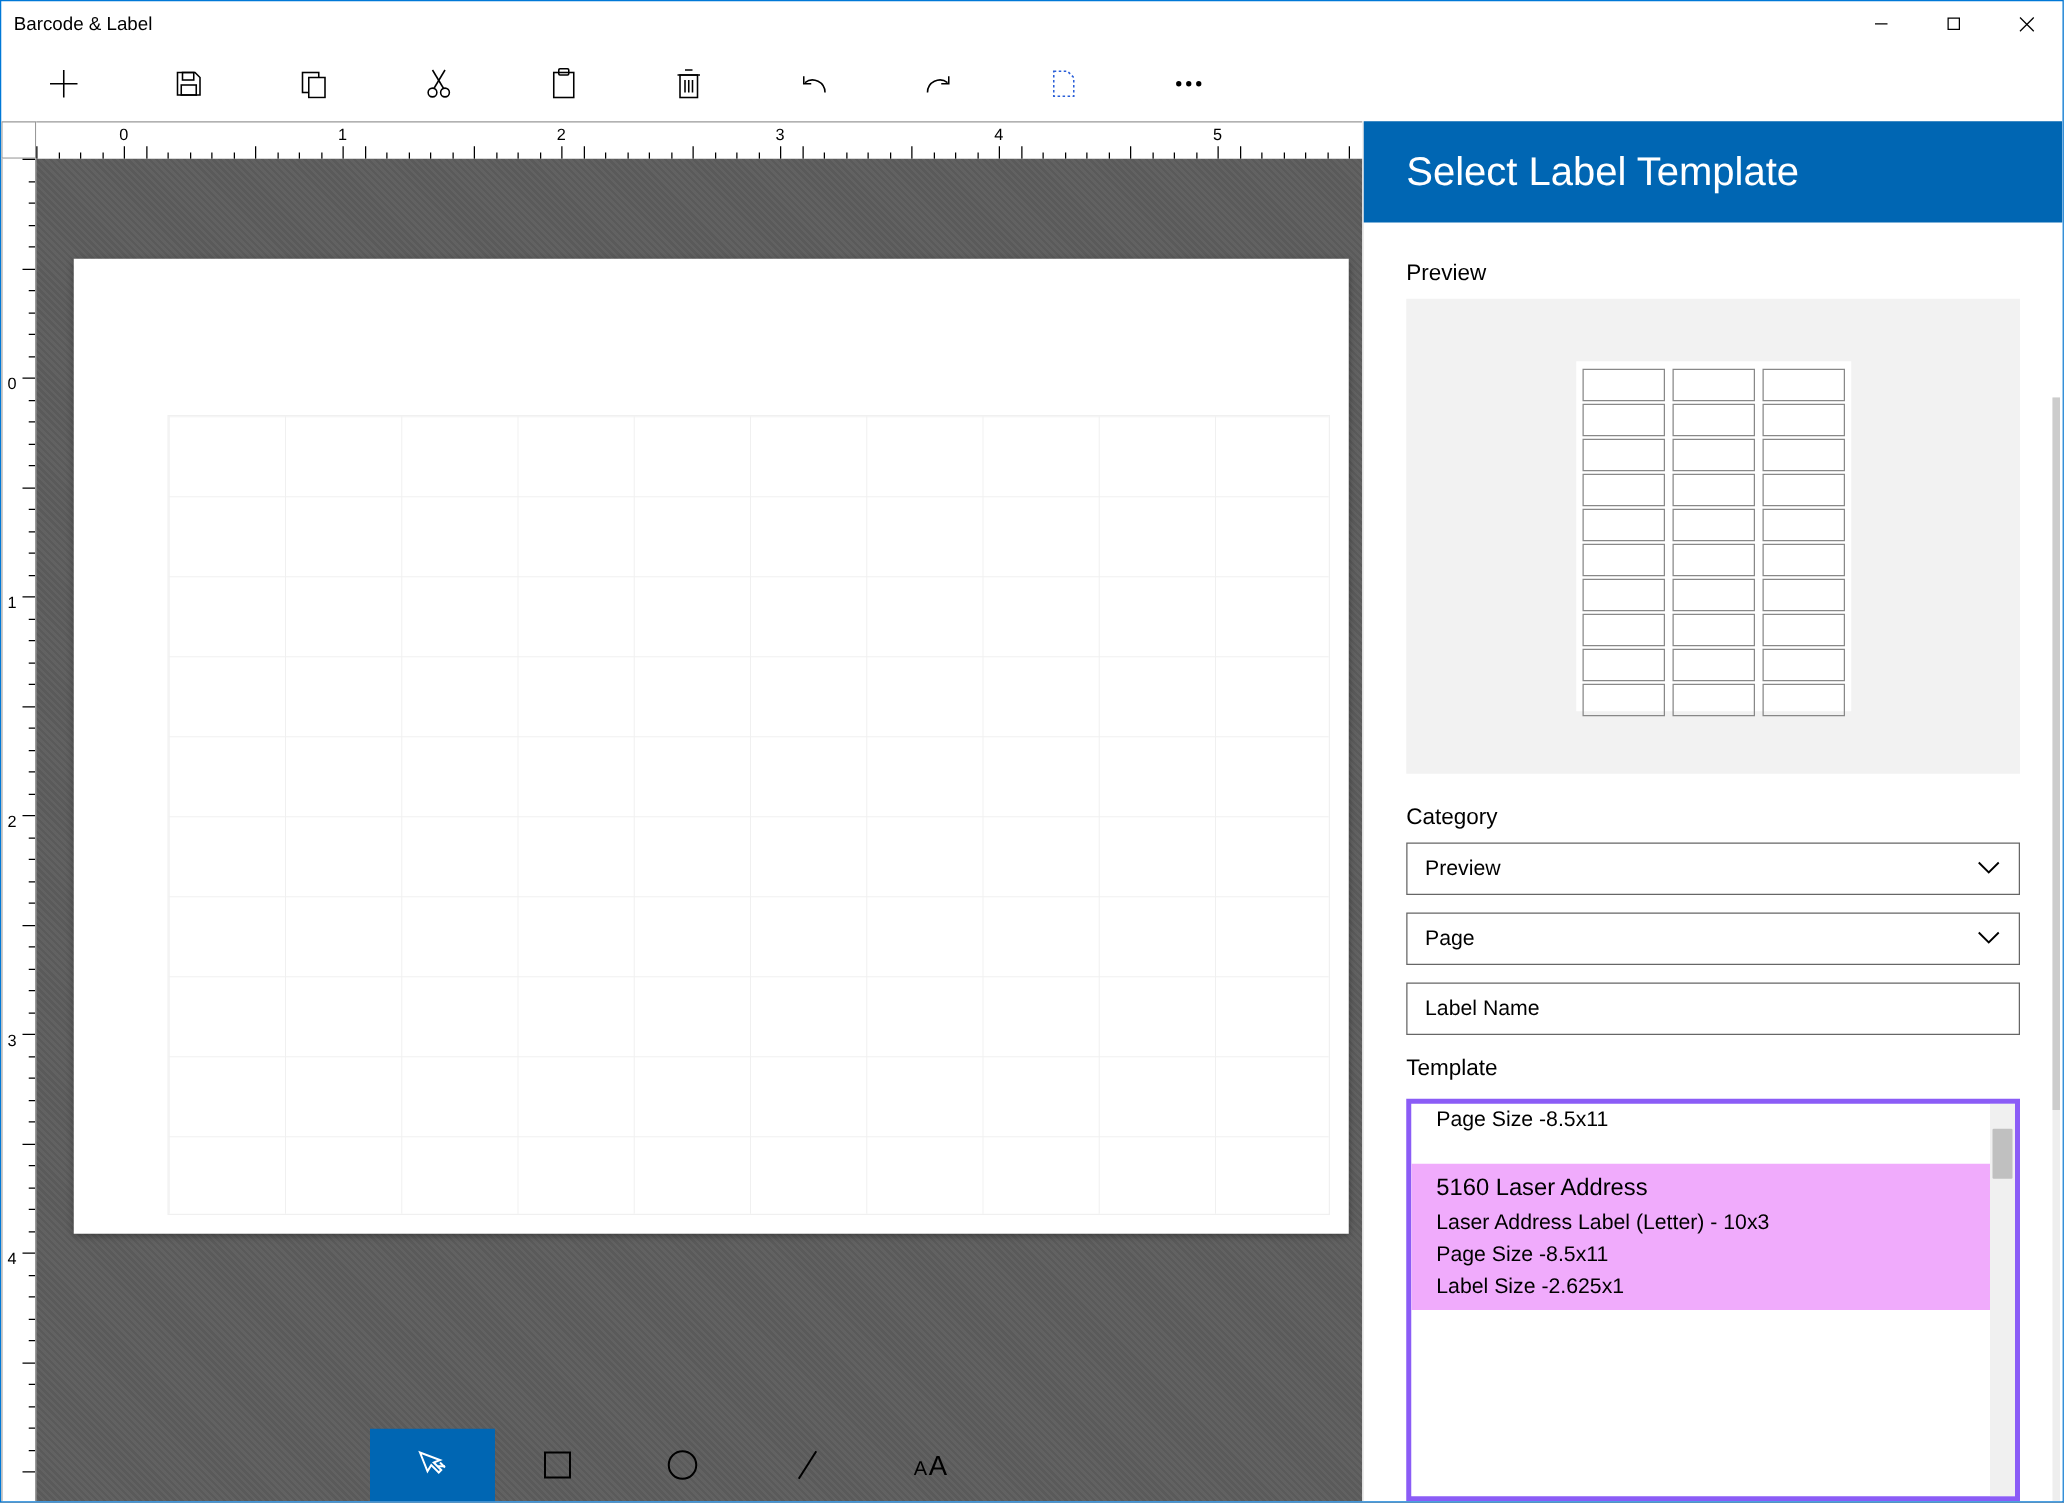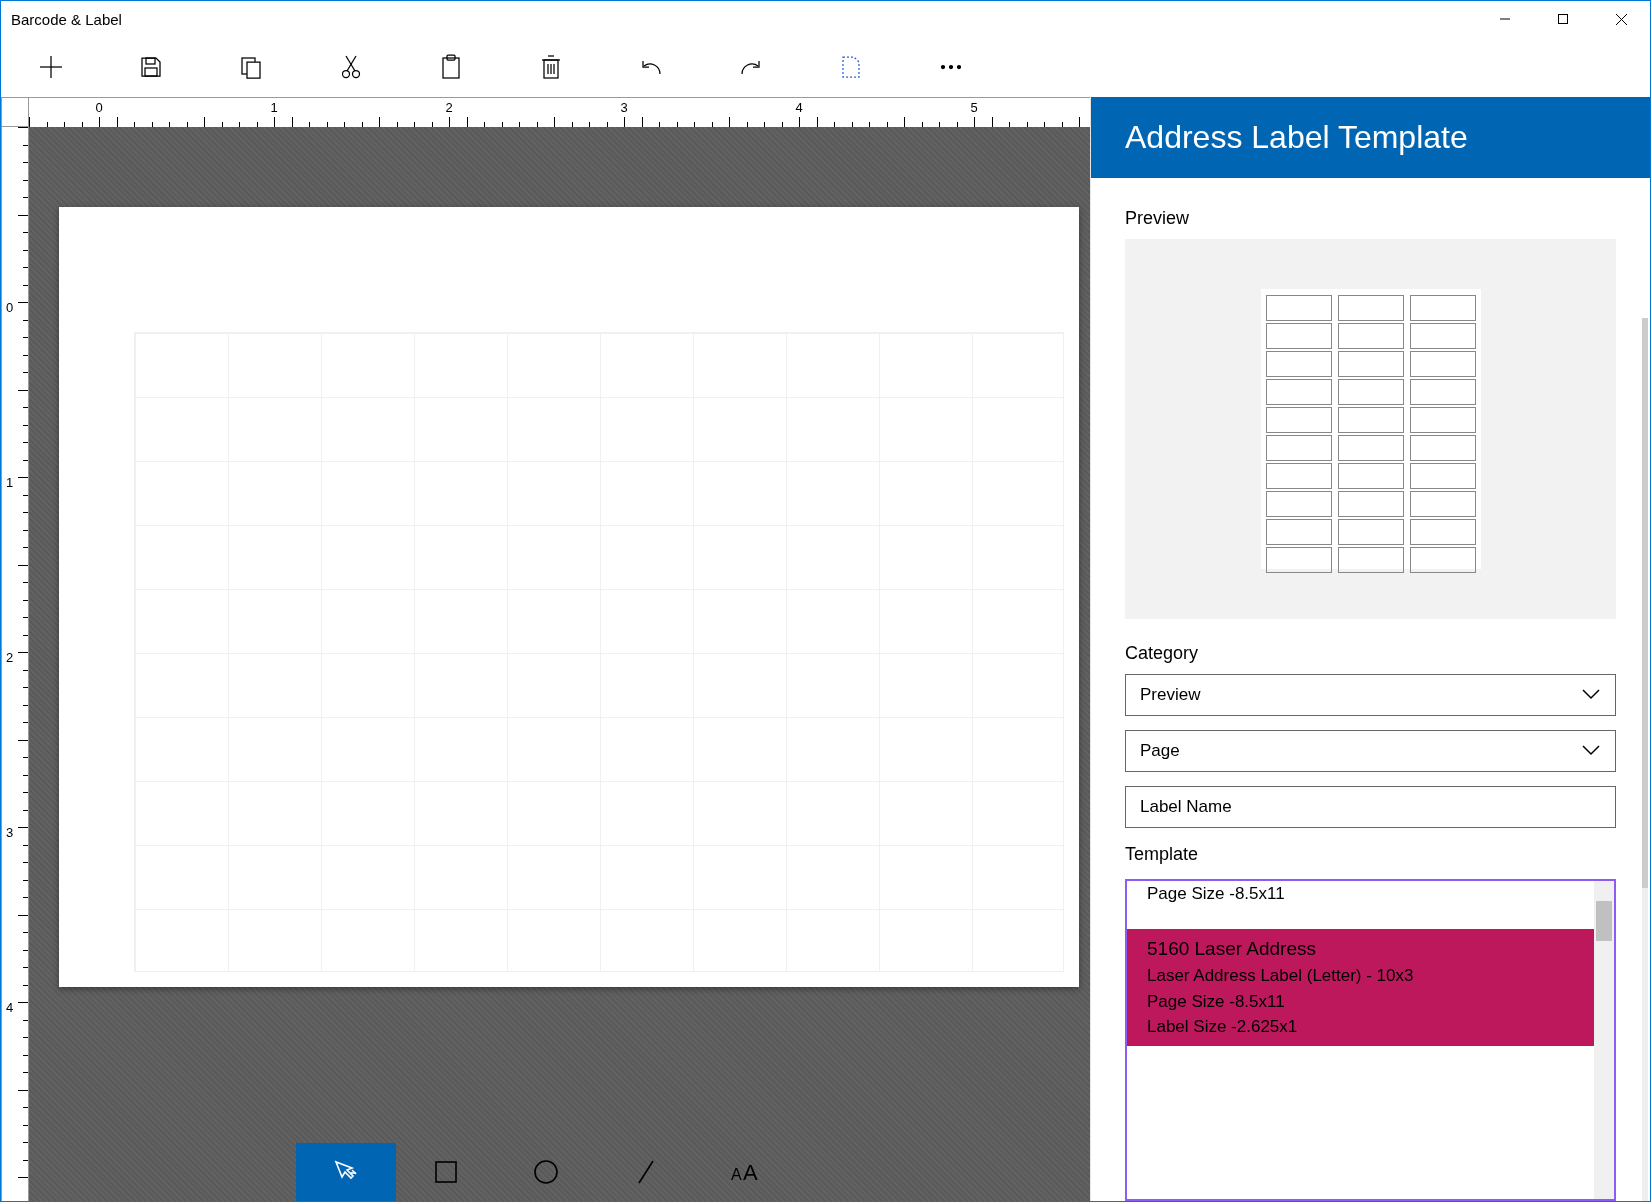--- a/index.html
+++ b/index.html
@@ -55,24 +55,24 @@
 
   .preview-box { background:#f2f2f2; width:100%; height:380px; display:flex; align-items:center; justify-content:center; margin-bottom:14px; }
   .preview-sheet { width:220px; height:280px; background:#fff; display:flex; justify-content:center; padding:6px 0; }
   .preview-grid { display:grid; grid-template-columns: repeat(3, 66px); grid-template-rows: repeat(10, 26px); gap:2px 6px; }
   .preview-grid div { border:1px solid #888; }
 
   .dropdown { border:1px solid #666; height:42px; display:flex; align-items:center; justify-content:space-between; padding:0 14px; font-size:17px; margin-bottom:8px; }
   .search-box { border:1px solid #666; height:42px; padding:0 14px; font-size:17px; width:100%; }
   .search-box::placeholder { color:#000; }
 
-  .templates-list { border:2px solid #8b5cf6; flex:1; margin-top:4px; position:relative; overflow:hidden; }
+  .templates-list { border:4px solid #8b5cf6; flex:1; margin-top:4px; position:relative; overflow:hidden; }
   .tmpl-item { padding:6px 20px; font-size:17px; line-height:1.5; }
   .tmpl-item.partial { padding-top:0; }
-  .tmpl-item.selected { background:#be185d; }
+  .tmpl-item.selected { background:#f0abfc; }
   .tmpl-item .tmpl-title { font-size:19px; }
   .scroll-track { position:absolute; right:0; top:0; bottom:0; width:20px; background:#f0f0f0;}
   .scroll-thumb { position:absolute; right:2px; width:16px; height:40px; top:20px; background:#c0c0c0; border-radius:1px;}
   .panel-scroll-track { position:absolute; right:2px; top:140px; bottom:0; width:6px; background:#eee;}
   .panel-scroll-thumb { position:absolute; right:2px; top:140px; width:6px; height:570px; background:#ccc;}
 
   .corner-box { position:absolute; left:0; top:0; width:28px; height:30px; border:1px solid #999; border-top:1px solid #999; background:#fff;}
 </style>
 </head>
 <body>
@@ -346,21 +346,21 @@
       <div class="bt-btn">
         <svg width="30" height="24" stroke-width="1">
             <text x="0" y="20" font-size="16" fill="#000" stroke="none">A</text>
             <text x="12" y="20" font-size="22" fill="#000" stroke="none">A</text>
           </svg>
       </div>
     </div>
   </div>
 
   <div class="side-panel">
-    <div class="panel-header">Address Label Template</div>
+    <div class="panel-header">Select Label Template</div>
     <div class="panel-body">
       <div class="panel-scroll-track"></div>
       <div class="panel-scroll-thumb"></div>
 
       <div class="section-label">Preview</div>
       <div class="preview-box">
         <div class="preview-sheet">
           <div class="preview-grid" id="preview-grid">
               <div></div>
               <div></div>

